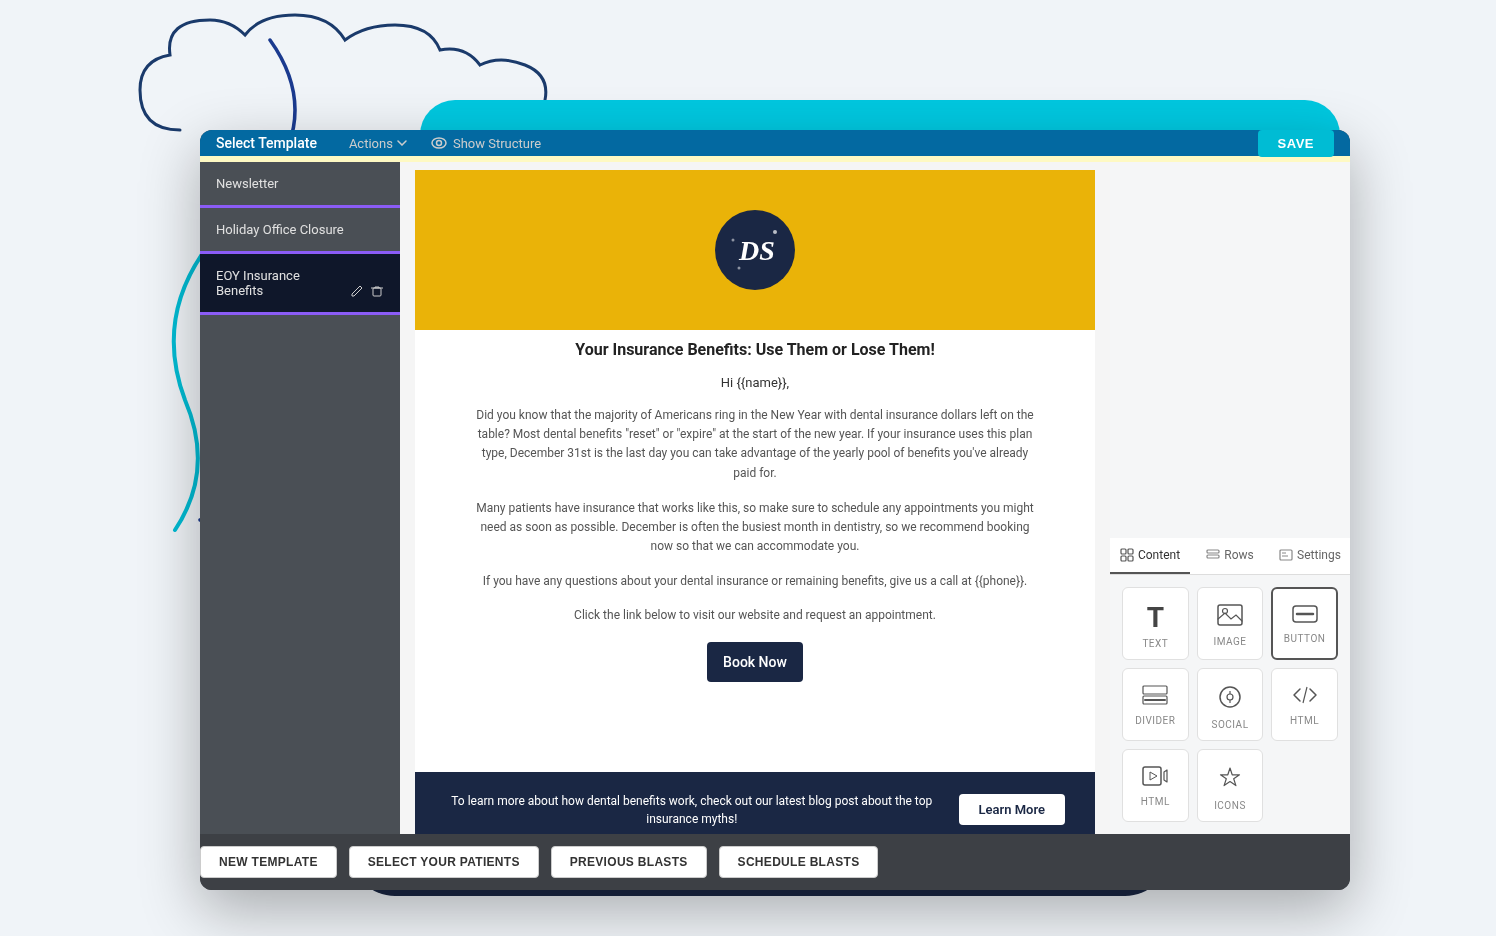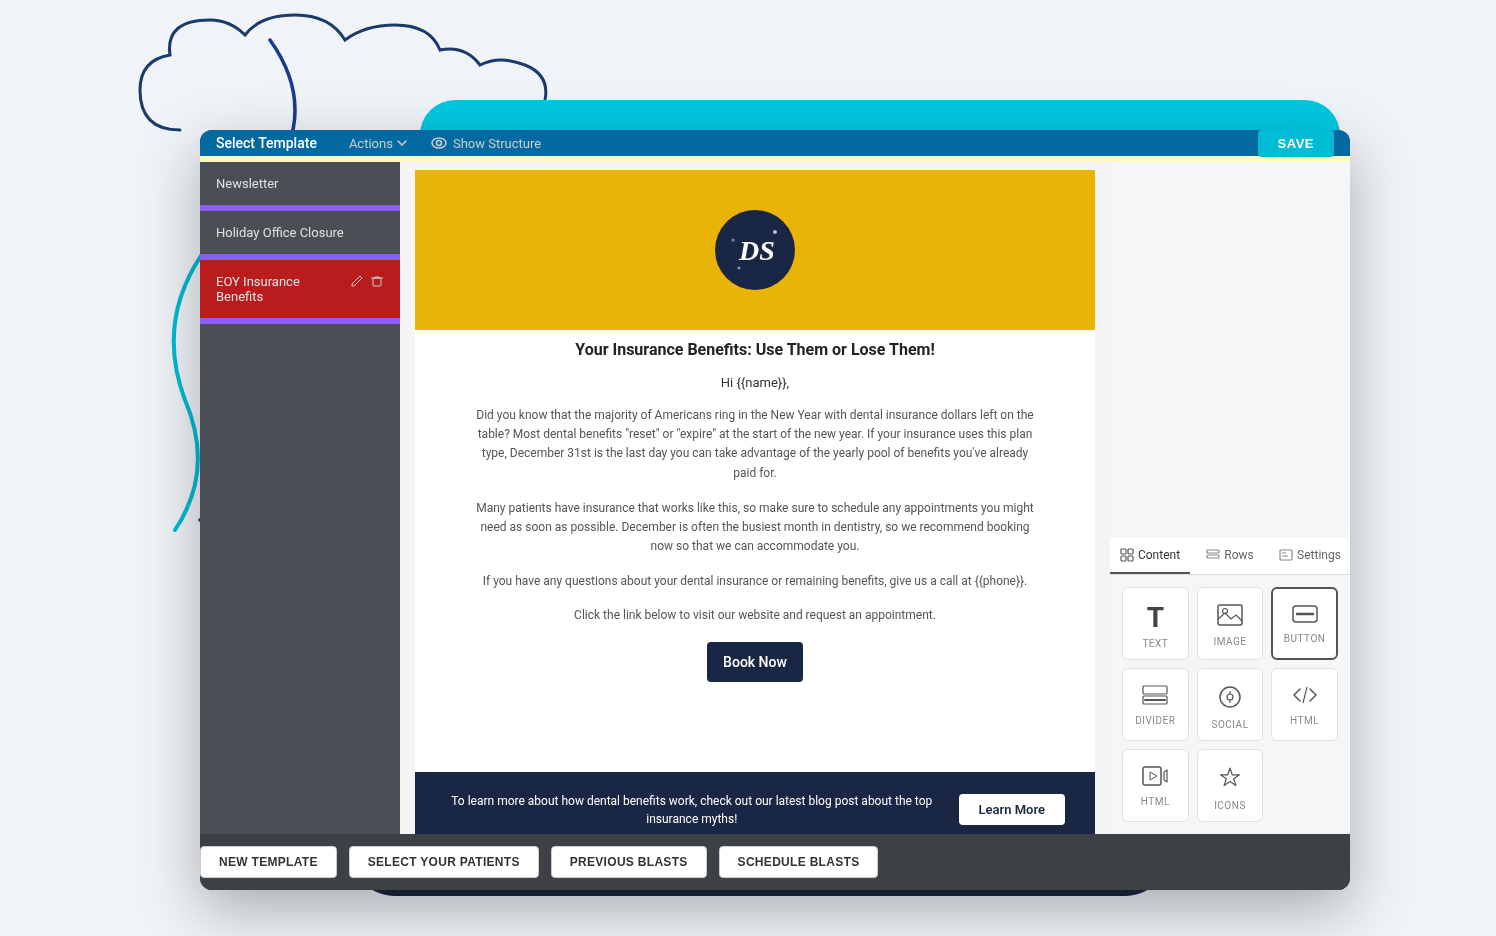--- a/index.html
+++ b/index.html
@@ -128,28 +128,28 @@
       flex-shrink: 0;
       display: flex;
       flex-direction: column;
     }
 
     .sidebar-item {
       padding: 14px 16px;
       color: #e0e0e0;
       font-size: 13px;
       cursor: pointer;
-      border-bottom: 6px solid #8b5cf6;
-      display: flex;
-      align-items: flex-start;
+      border-bottom: 3px solid #8b5cf6;
+      display: flex;
+      align-items: flex-end;
       justify-content: space-between;
     }
 
     .sidebar-item.active {
-      background: #b91c1c;
+      background: #0f172a;
     }
 
     .sidebar-item-actions {
       display: flex;
       gap: 6px;
       opacity: 0;
     }
 
     .sidebar-item.active .sidebar-item-actions {
       opacity: 1;

